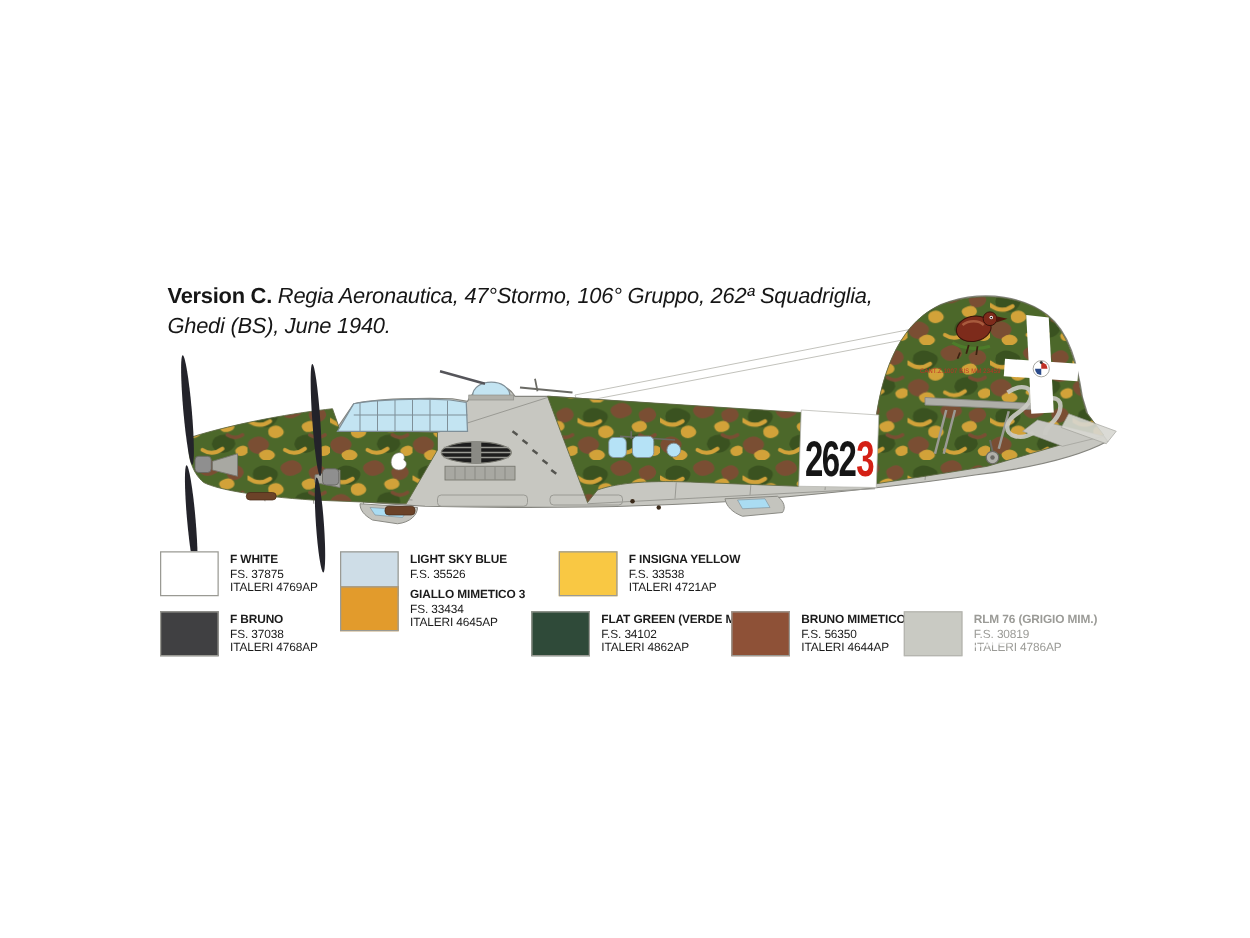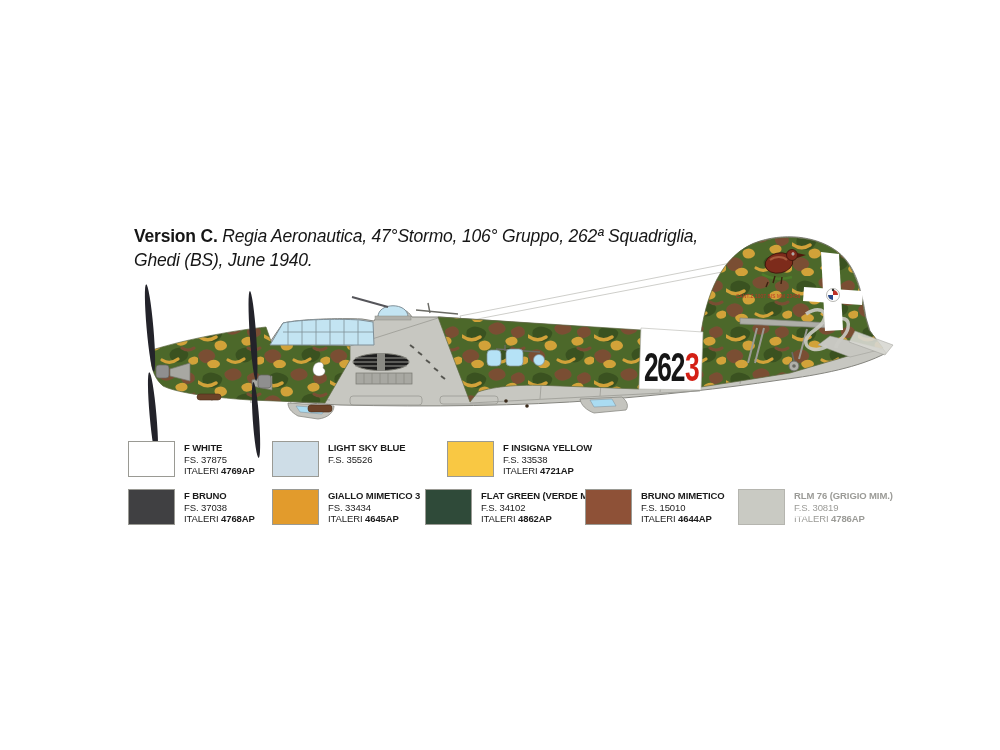--- a/index.html
+++ b/index.html
@@ -9,21 +9,21 @@
          color:#161616;letter-spacing:-0.2px;}
   .title .b{font-weight:bold;font-style:normal;}
   .title .i{font-style:italic;}
   svg text{font-family:"Liberation Sans",sans-serif;}
   
   .entry{position:absolute;display:flex;align-items:flex-start;}
   .chip{width:47px;height:36px;border:1px solid #9a9a94;box-sizing:border-box;flex:0 0 auto;}
   .lbl{margin-left:9px;padding-top:1px;font-size:9.5px;line-height:11.5px;color:#1b1b1b;
        white-space:nowrap;letter-spacing:-0.1px;}
   .lbl .nm{font-weight:bold;}
-  .lbl .b{font-weight:bold;}
+  .lbl .b{font-weight:normal;}
   .entry.muted .lbl{color:#9b9b97;}
   .entry.muted .chip{border-color:#b5b5af;}
   .strike{position:absolute;left:50px;top:18px;width:160px;height:2px;background:#ffffff;
           opacity:.7;transform:rotate(-7deg);}
 </style>
 </head>
 <body>
 
 <div id="page">
 
@@ -220,45 +220,45 @@
   </div>
 
   <div class="entry" style="left:128px;top:489px">
     <div class="chip" style="background-color: rgb(64, 64, 66);"></div>
     <div class="lbl">
       <div class="nm">F BRUNO</div>
       <div>FS. 37038</div>
       <div><span>ITALERI</span> <span class="b">4768AP</span></div>
     </div>
   </div>
-  <div class="entry" style="left:272px;top:489px">
+  <div class="entry" style="left:272px;top:469px">
     <div class="chip" style="background-color: rgb(226, 155, 44);"></div>
     <div class="lbl">
       <div class="nm">GIALLO MIMETICO 3</div>
       <div>FS. 33434</div>
       <div><span>ITALERI</span> <span class="b">4645AP</span></div>
     </div>
   </div>
   <div class="entry" style="left:425px;top:489px">
     <div class="chip" style="background-color: rgb(47, 74, 57);"></div>
     <div class="lbl">
       <div class="nm">FLAT GREEN (VERDE M.3)</div>
       <div>F.S. 34102</div>
       <div><span>ITALERI</span> <span class="b">4862AP</span></div>
     </div>
   </div>
   <div class="entry" style="left:585px;top:489px">
     <div class="chip" style="background-color: rgb(142, 81, 55);"></div>
     <div class="lbl">
       <div class="nm">BRUNO MIMETICO</div>
-      <div>F.S. 15010</div>
+      <div>F.S. 56350</div>
       <div><span>ITALERI</span> <span class="b">4644AP</span></div>
     </div>
   </div>
-  <div class="entry muted" style="left:738px;top:489px">
+  <div class="entry muted" style="left:723px;top:489px">
     <div class="chip" style="background-color: rgb(201, 202, 195);"></div>
     <div class="lbl">
       <div class="nm">RLM 76 (GRIGIO MIM.)</div>
       <div>F.S. 30819</div>
       <div><span>ITALERI</span> <span class="b">4786AP</span></div>
     </div>
     <div class="strike"></div>
   </div>
 
 </div>

